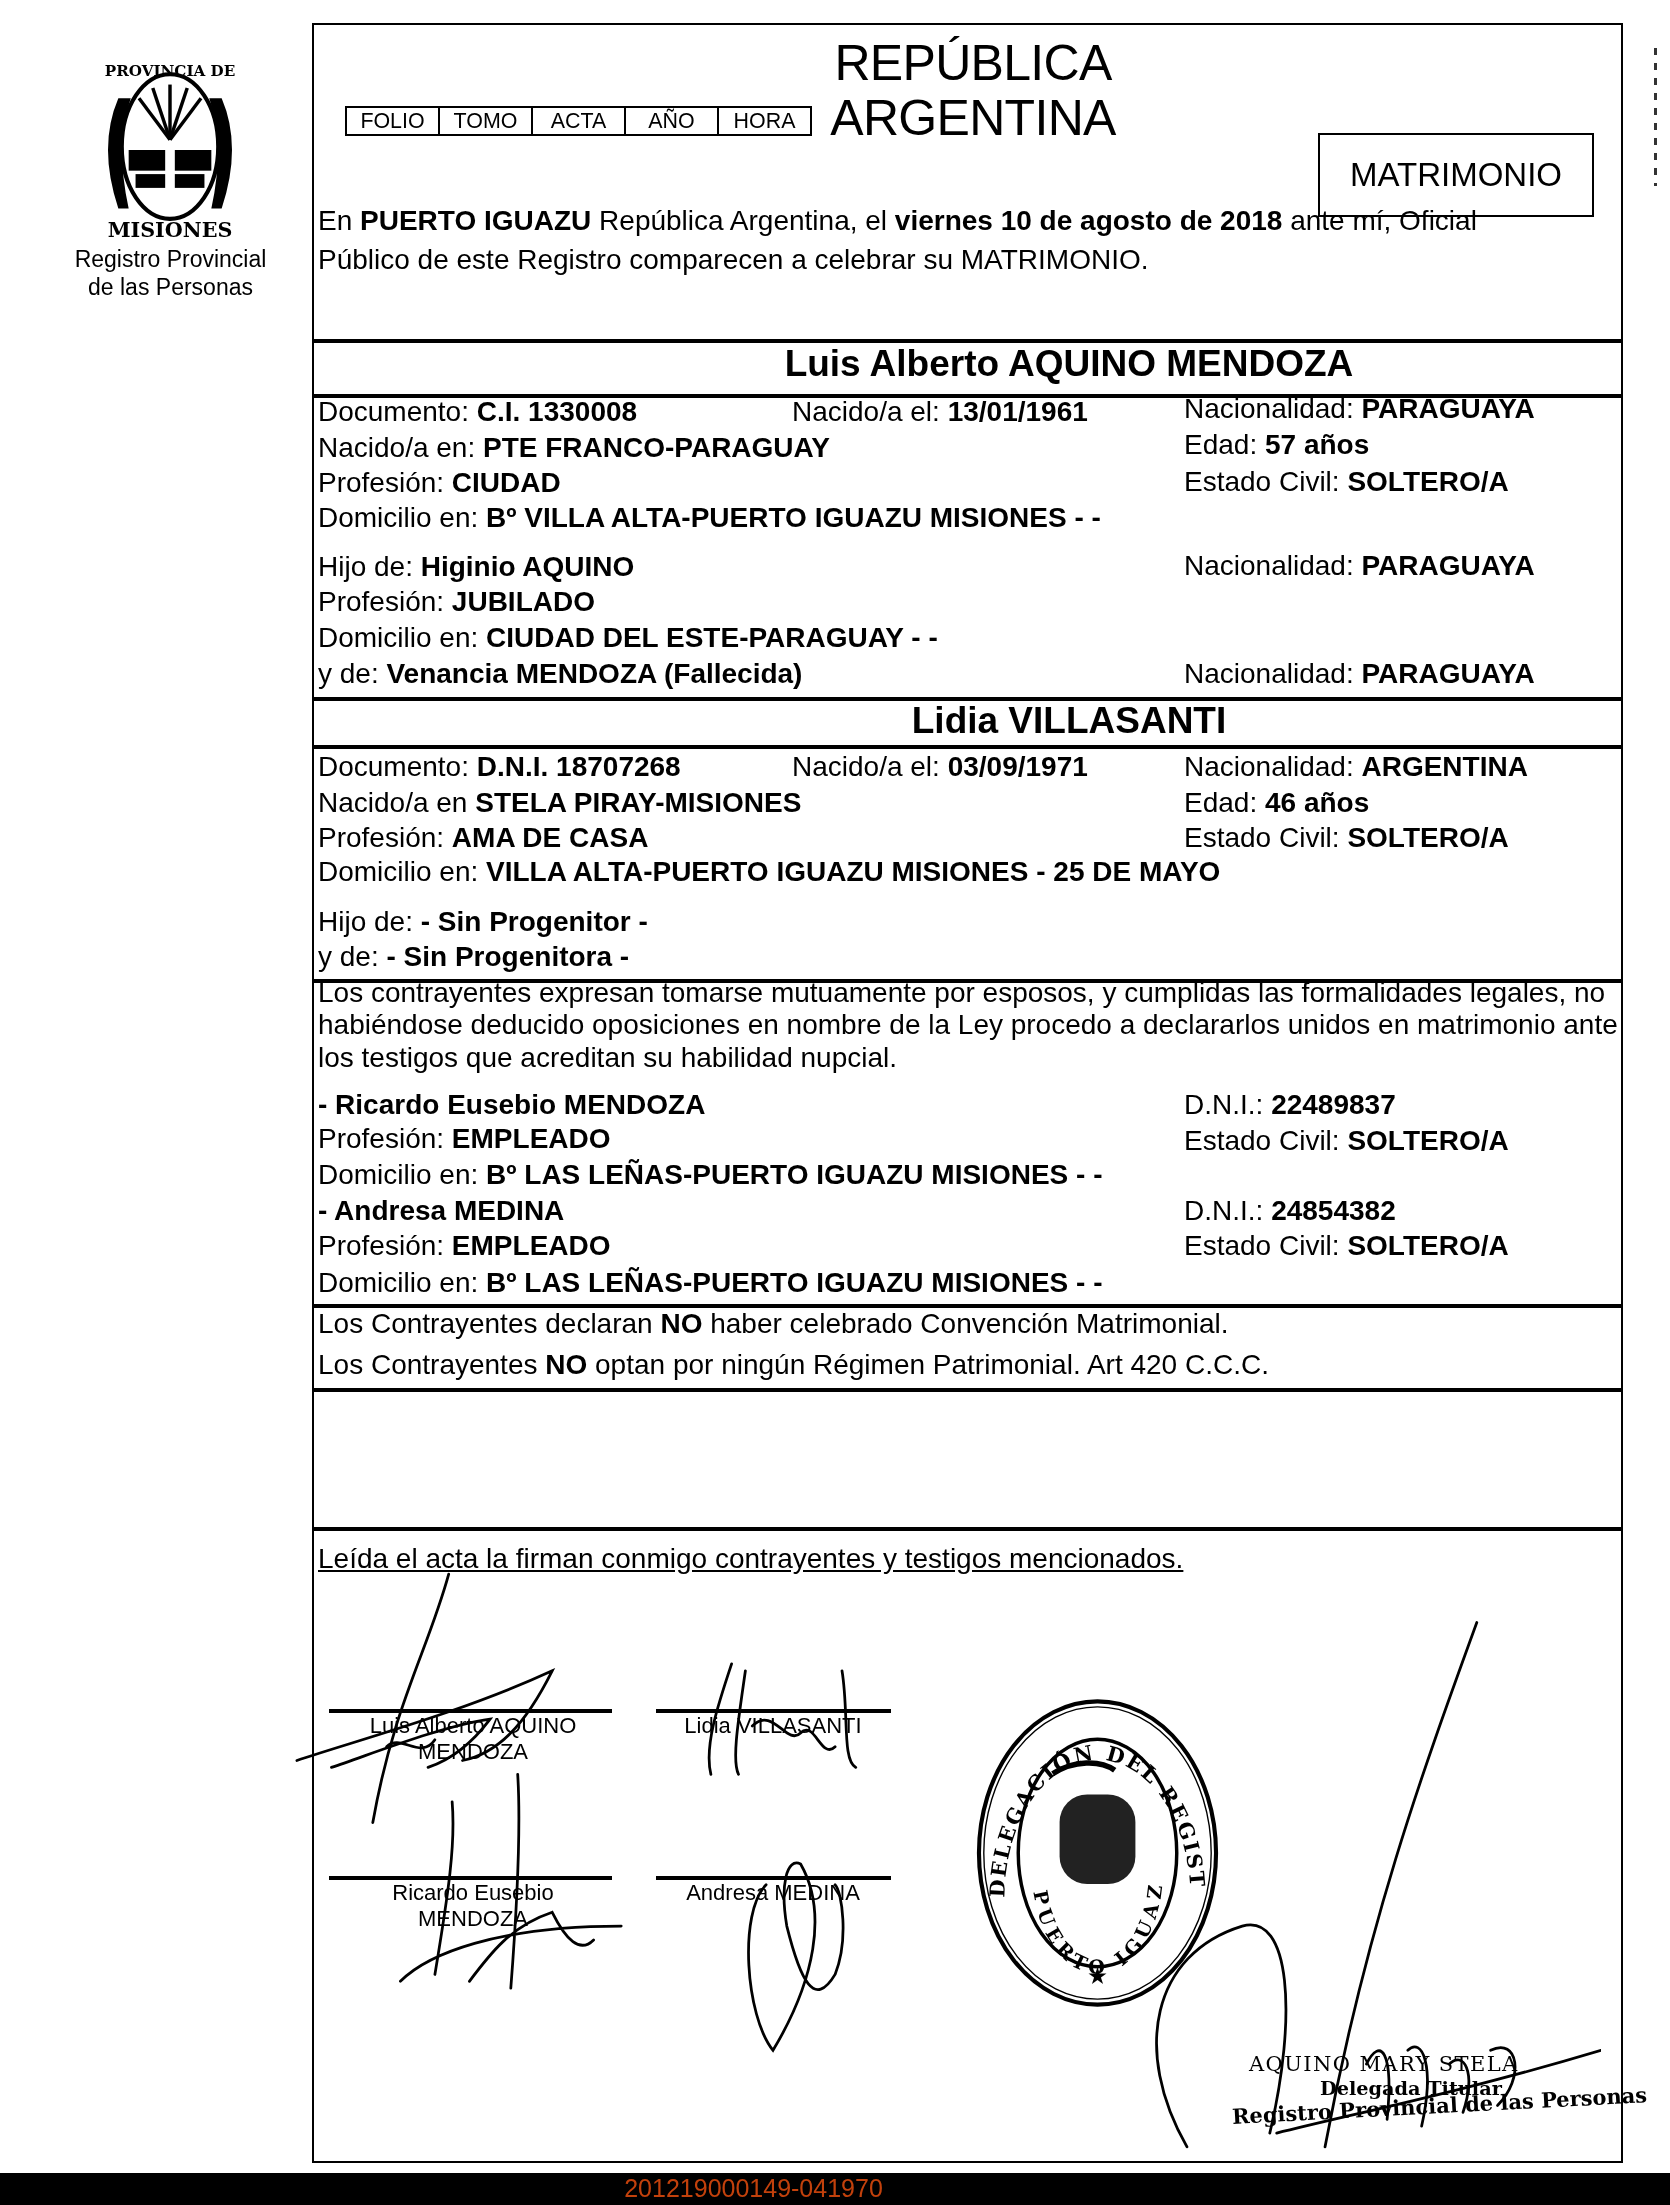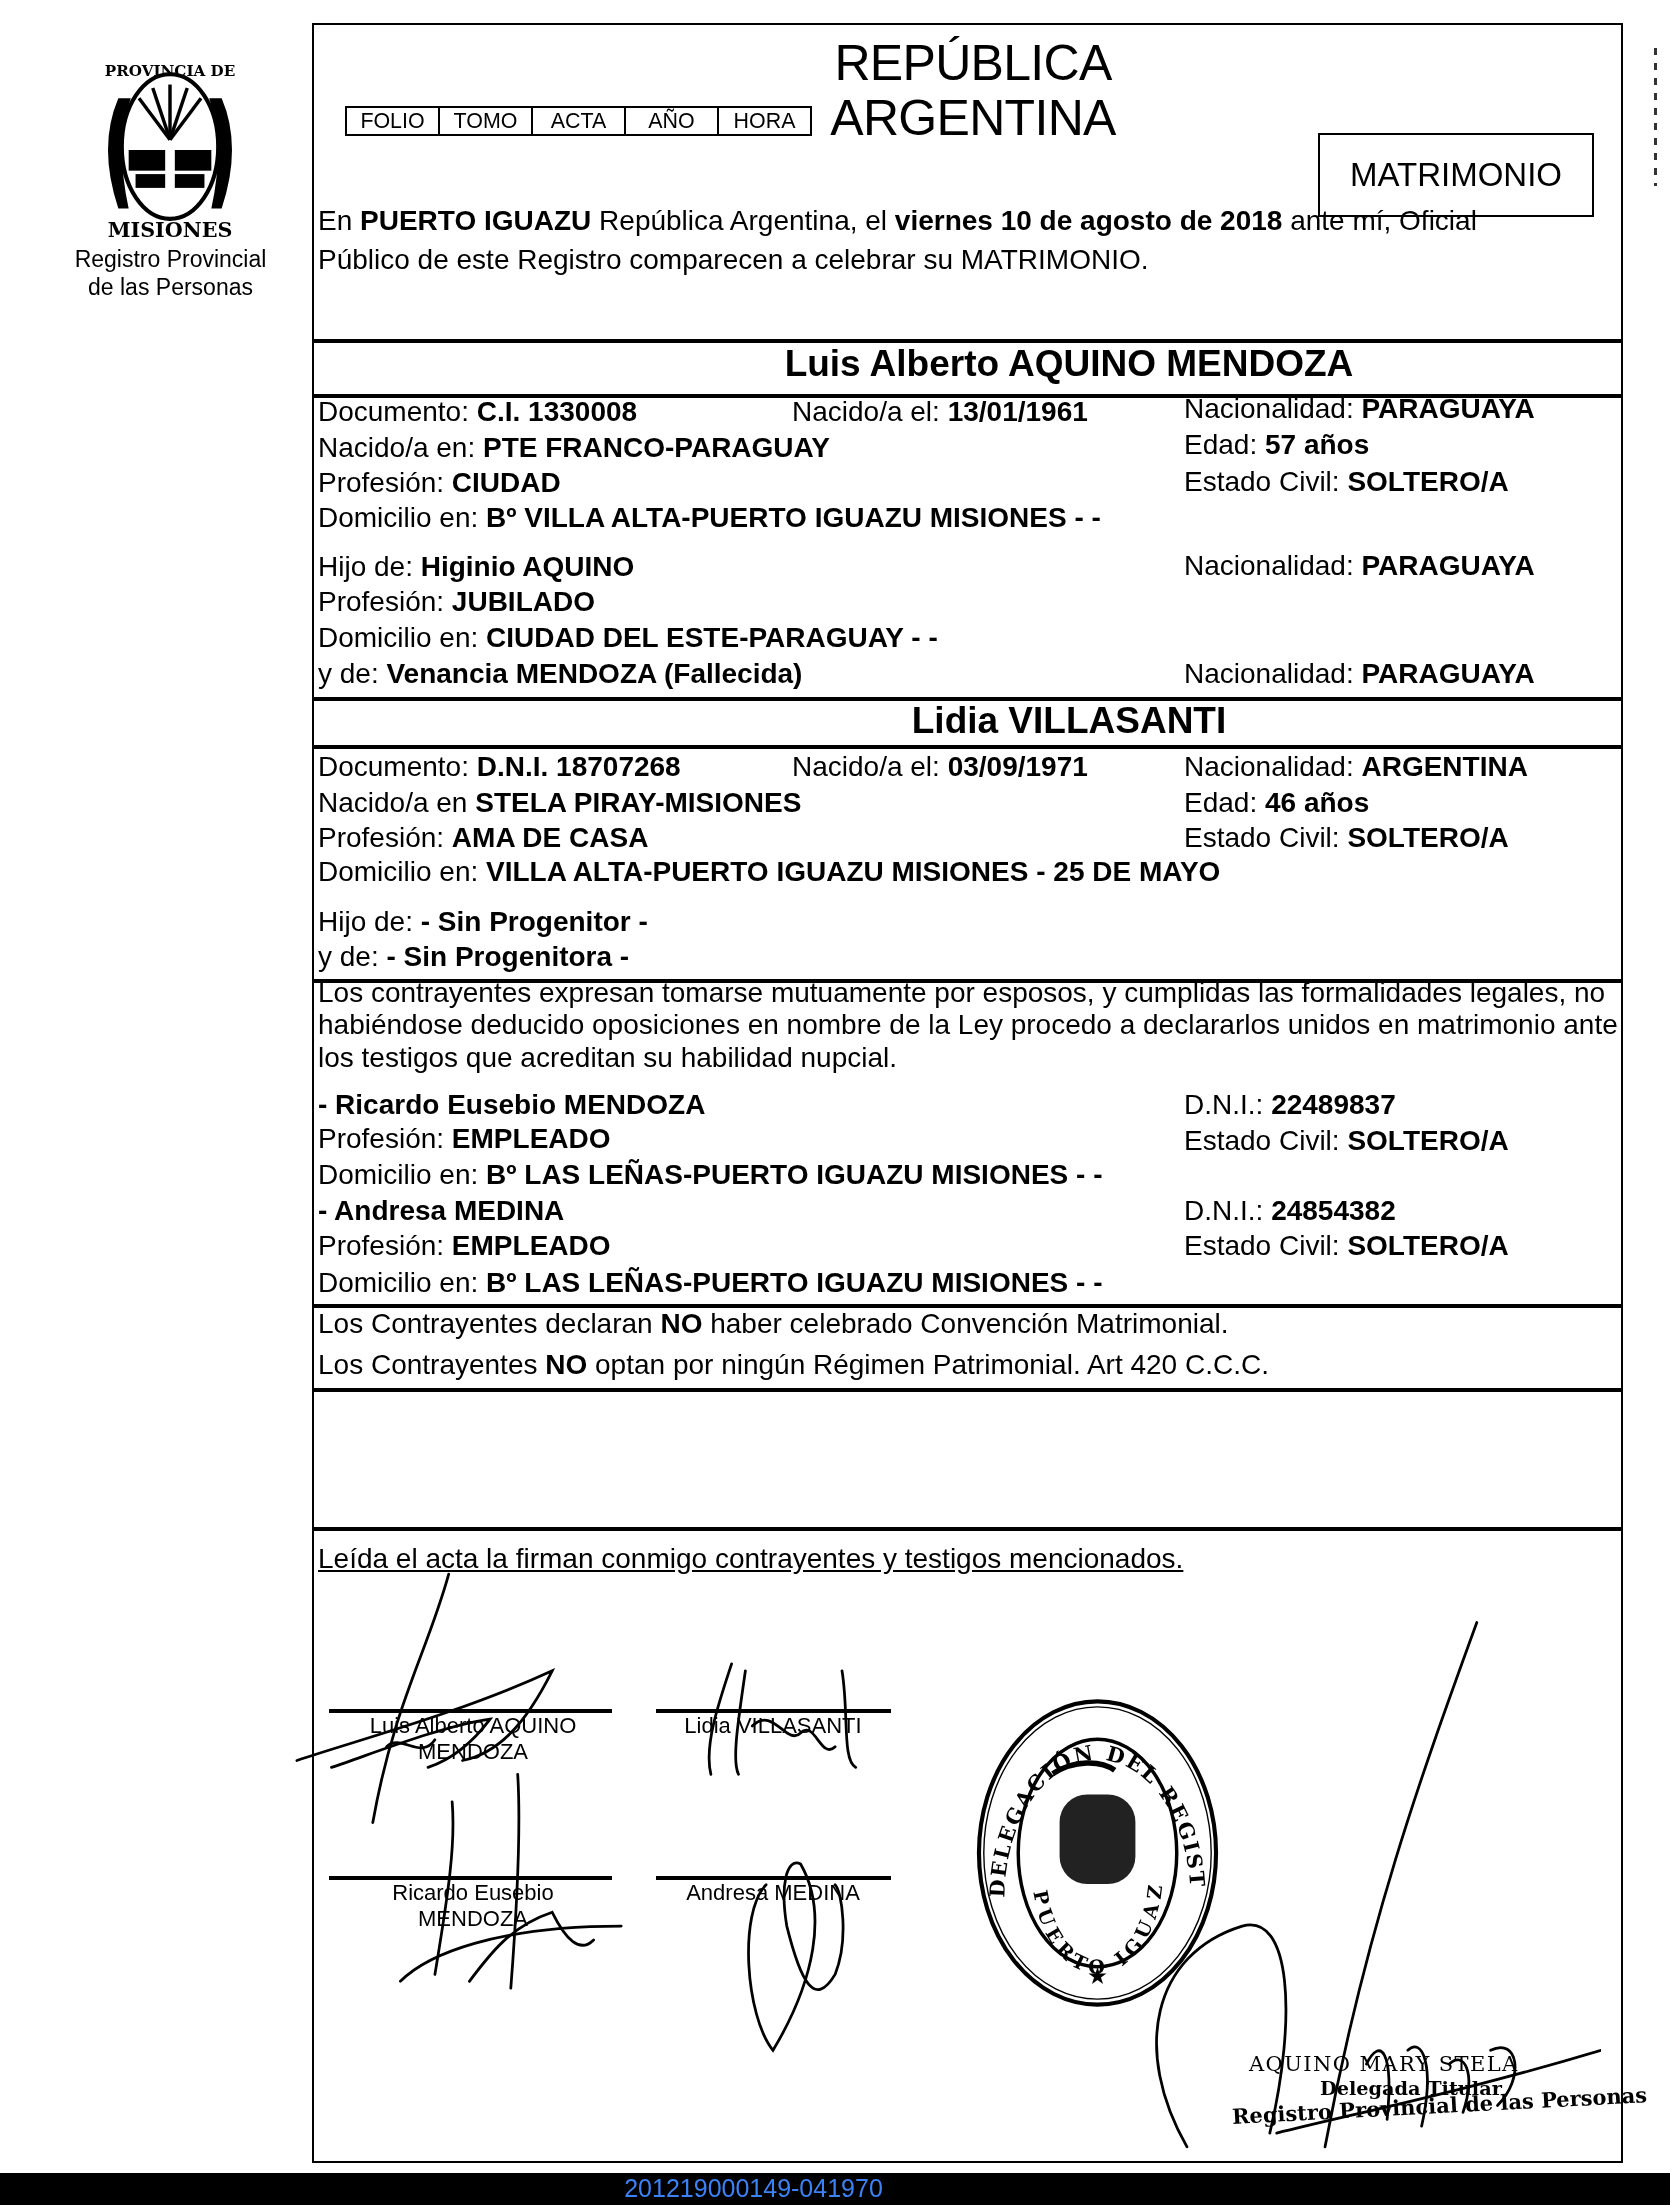--- a/index.html
+++ b/index.html
@@ -24,21 +24,21 @@
             align-items: center; justify-content: center; font-size: 33px; margin-top: 32px; }
   .name { position: absolute; left: 315px; width: 1508px; text-align: center;
           font-size: 37px; font-weight: bold; line-height: 41px; }
   .logo { position: absolute; left: 77px; top: 57px; width: 186px; height: 186px; }
   .logo-cap { position: absolute; left: 41px; top: 245px; width: 259px; text-align: center;
               font-size: 23px; line-height: 28px; }
   .sigline { position: absolute; height: 3.5px; background: #000; }
   .siglbl { position: absolute; text-align: center; font-size: 22px; line-height: 26px; }
   .footer-bar { position: absolute; left: 0; top: 2173px; width: 1670px; height: 32px; background: #000; }
   .footer-id { position: absolute; left: 0; top: 2174px; width: 1507px; text-align: center;
-               color: #3b82f6; font-size: 25px; line-height: 29px; }
+               color: #c2410c; font-size: 25px; line-height: 29px; }
   .stamp-text { font-family: "DejaVu Serif", serif; }
 </style>
 </head>
 <body>
 
 <div class="logo">
   <svg width="186" height="186" viewBox="0 0 270 270">
     <ellipse cx="135" cy="130" rx="70" ry="105" fill="#fff" stroke="#000" stroke-width="6"></ellipse>
     <path d="M60,60 Q30,130 60,220 L75,220 Q55,130 78,60 Z" fill="#000"></path>
     <path d="M210,60 Q240,130 210,220 L195,220 Q215,130 192,60 Z" fill="#000"></path>

